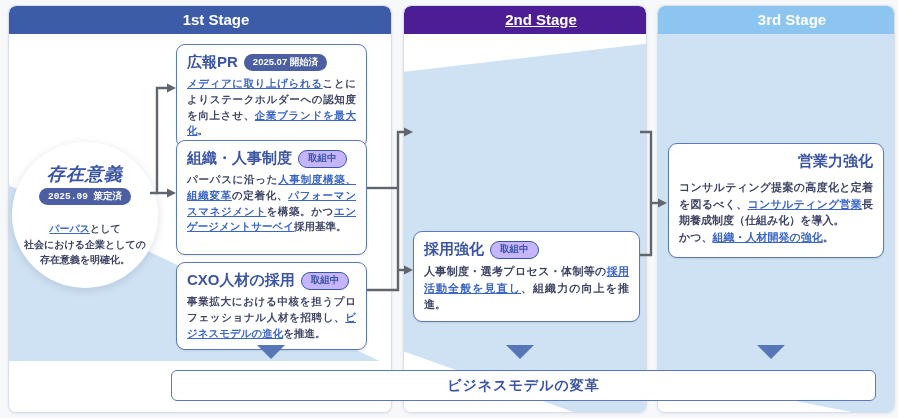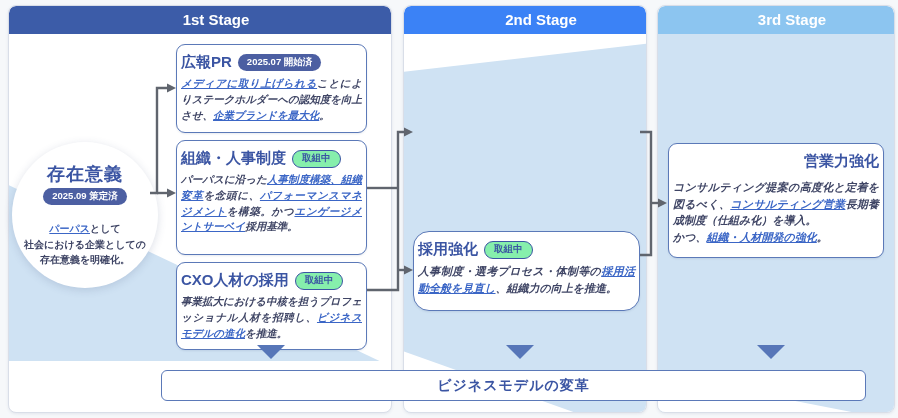--- a/index.html
+++ b/index.html
@@ -7,72 +7,72 @@
 
   
   .panel{position:absolute;top:5px;height:406px;background:#ffffff;border:1px solid #d9dee8;
          border-radius:8px;box-shadow:0 1px 3px rgba(90,110,150,.12);overflow:hidden;}
   #panel-1{left:8px;width:382px;}
   #panel-2{left:403px;width:242px;}
   #panel-3{left:657px;width:236px;}
   .stage-header{position:absolute;left:0;right:0;top:0;height:28px;line-height:28px;text-align:center;
                 color:#ffffff;font-weight:bold;font-size:15px;border-radius:7px 7px 0 0;padding-left:32px;}
   #panel-1 .stage-header{background:#3c5ca8;}
-  #panel-2 .stage-header{background:#3b82f6;}
+  #panel-2 .stage-header{background:#4c1d95;text-decoration:underline;}
   #panel-3 .stage-header{background:#8cc5f0;}
   .panel-body{position:absolute;left:0;right:0;top:28px;bottom:0;}
   #panel-3 .panel-body{background:#cfe2f3;}
   .wedge-blue{position:absolute;inset:0;background:#cfe2f3;}
   #panel-1 .wedge-blue{clip-path:polygon(0 40%,97% 86.5%,0 86.5%);}
   #panel-2 .wedge-blue{clip-path:polygon(0 10%,100% 2.6%,100% 100%,0 100%);}
   .wedge-white{position:absolute;inset:0;background:#ffffff;}
   #panel-2 .wedge-white{clip-path:polygon(0 84%,70% 100%,0 100%);}
   #panel-3 .wedge-white{clip-path:polygon(0 90%,82% 100%,0 100%);}
 
   
   #circle{position:absolute;left:12px;top:142px;width:146px;height:146px;border-radius:50%;
           background:#ffffff;box-shadow:0 2px 8px rgba(60,80,120,.18);display:flex;flex-direction:column;
           align-items:center;justify-content:center;text-align:center;z-index:3;}
-  #circle .c-title{font-size:18px;font-weight:bold;color:#3b55a3;letter-spacing:1px;}
+  #circle .c-title{font-size:18px;font-weight:bold;color:#3b55a3;letter-spacing:1px;font-style:italic;}
   #circle .c-body{font-size:10px;font-weight:bold;color:#3f4565;line-height:1.55;margin-top:4px;}
 
   
   .badge-filled{display:inline-block;background:#4c5fa2;color:#ffffff;font-size:9.5px;font-weight:bold;
                 padding:2px 9px;border-radius:10px;margin-left:6px;vertical-align:2px;white-space:nowrap;}
-  .badge-outline{display:inline-block;background:#86efac;color:#3b55a3;font-size:9.5px;font-weight:bold;
+  .badge-outline{display:inline-block;background:#c4b5fd;color:#3b55a3;font-size:9.5px;font-weight:bold;
                  border:1.2px solid #3b55a3;padding:1.5px 9px;border-radius:10px;margin-left:6px;
                  vertical-align:2px;white-space:nowrap;}
-  #circle .badge-filled{margin:2px 0 12px 0;}
+  #circle .badge-filled{margin:2px 0 12px 0;font-family:Liberation Mono, monospace;}
 
   
   .card{position:absolute;background:#ffffff;border:1.5px solid #5b79b8;border-radius:9px;
-        padding:8px 4px;box-sizing:border-box;z-index:2;box-shadow:0 1px 2px rgba(60,80,120,.12);}
+        padding:8px 10px;box-sizing:border-box;z-index:2;box-shadow:0 1px 2px rgba(60,80,120,.12);}
   .card .title{font-size:15px;font-weight:bold;color:#3b55a3;margin-bottom:4px;white-space:nowrap;}
-  .card .body{font-size:10.5px;font-weight:bold;color:#3f4565;line-height:1.5;text-align:justify;font-style:italic;}
+  .card .body{font-size:10.5px;font-weight:bold;color:#3f4565;line-height:1.5;text-align:justify;}
   #card-pr{left:176px;top:44px;width:191px;min-height:89px;}
   #card-org{left:176px;top:140px;width:191px;min-height:115px;}
   #card-cxo{left:176px;top:262px;width:191px;min-height:83px;}
   #card-edu{left:413px;top:86px;width:227px;min-height:97px;}
-  #card-recruit{left:413px;top:231px;width:227px;min-height:80px;border-radius:16px;}
+  #card-recruit{left:413px;top:231px;width:227px;min-height:80px;}
   #card-sales{left:668px;top:143px;width:216px;min-height:115px;}
   #card-edu .body,#card-recruit .body,#card-sales .body{font-size:11px;}
   #card-sales .title{margin-bottom:8px;text-align:right;}
 
   .link{color:#3b66c6;text-decoration:underline;cursor:pointer;text-align:center;}
 
   
   #connectors{position:absolute;left:0;top:0;width:898px;height:418px;z-index:4;pointer-events:none;}
 
   
   .down-tri{position:absolute;top:345px;width:0;height:0;border-left:14px solid transparent;
             border-right:14px solid transparent;border-top:14px solid #5776b8;z-index:2;}
   #tri-1{left:257px;} #tri-2{left:506px;} #tri-3{left:757px;}
 
   
-  #bottom-bar{position:absolute;left:161px;top:370px;width:705px;height:31px;background:#ffffff;
+  #bottom-bar{position:absolute;left:171px;top:370px;width:705px;height:31px;background:#ffffff;
               border:1.5px solid #5b79b8;border-radius:6px;box-sizing:border-box;display:flex;
               align-items:center;justify-content:center;z-index:5;}
   #bottom-bar .bar-label{font-size:14px;font-weight:bold;color:#3b55a3;letter-spacing:1px;}
 </style>
 </head>
 <body>
 
 <div id="canvas">
 
   <div class="panel" id="panel-1">
@@ -103,21 +103,21 @@
     <div class="c-body"><span class="link">パーパス</span><span>として</span><br><span>社会における企業としての</span><br><span>存在意義を明確化。</span></div>
   </div>
 
   <div class="card" id="card-pr">
     <div class="title"><span>広報PR</span><span class="badge-filled">2025.07 開始済</span></div>
     <div class="body"><span class="link">メディアに取り上げられる</span><span>ことによりステークホルダーへの認知度を向上させ、</span><span class="link">企業ブランドを最大化</span><span>。</span></div>
   </div>
 
   <div class="card" id="card-org">
     <div class="title"><span>組織・人事制度</span><span class="badge-outline">取組中</span></div>
-    <div class="body"><span>パーパスに沿った</span><span class="link">人事制度構築、組織変革</span><span>を念頭に、</span><span class="link">パフォーマンスマネジメント</span><span>を構築。かつ</span><span class="link">エンゲージメントサーベイ</span><span>採用基準。</span></div>
+    <div class="body"><span>パーパスに沿った</span><span class="link">人事制度構築、組織変革</span><span>の定着化、</span><span class="link">パフォーマンスマネジメント</span><span>を構築。かつ</span><span class="link">エンゲージメントサーベイ</span><span>採用基準。</span></div>
   </div>
 
   <div class="card" id="card-cxo">
     <div class="title"><span>CXO人材の採用</span><span class="badge-outline">取組中</span></div>
     <div class="body"><span>事業拡大における中核を担うプロフェッショナル人材を招聘し、</span><span class="link">ビジネスモデルの進化</span><span>を推進。</span></div>
   </div>
 
 
   <div class="card" id="card-recruit">
     <div class="title"><span>採用強化</span><span class="badge-outline">取組中</span></div>

